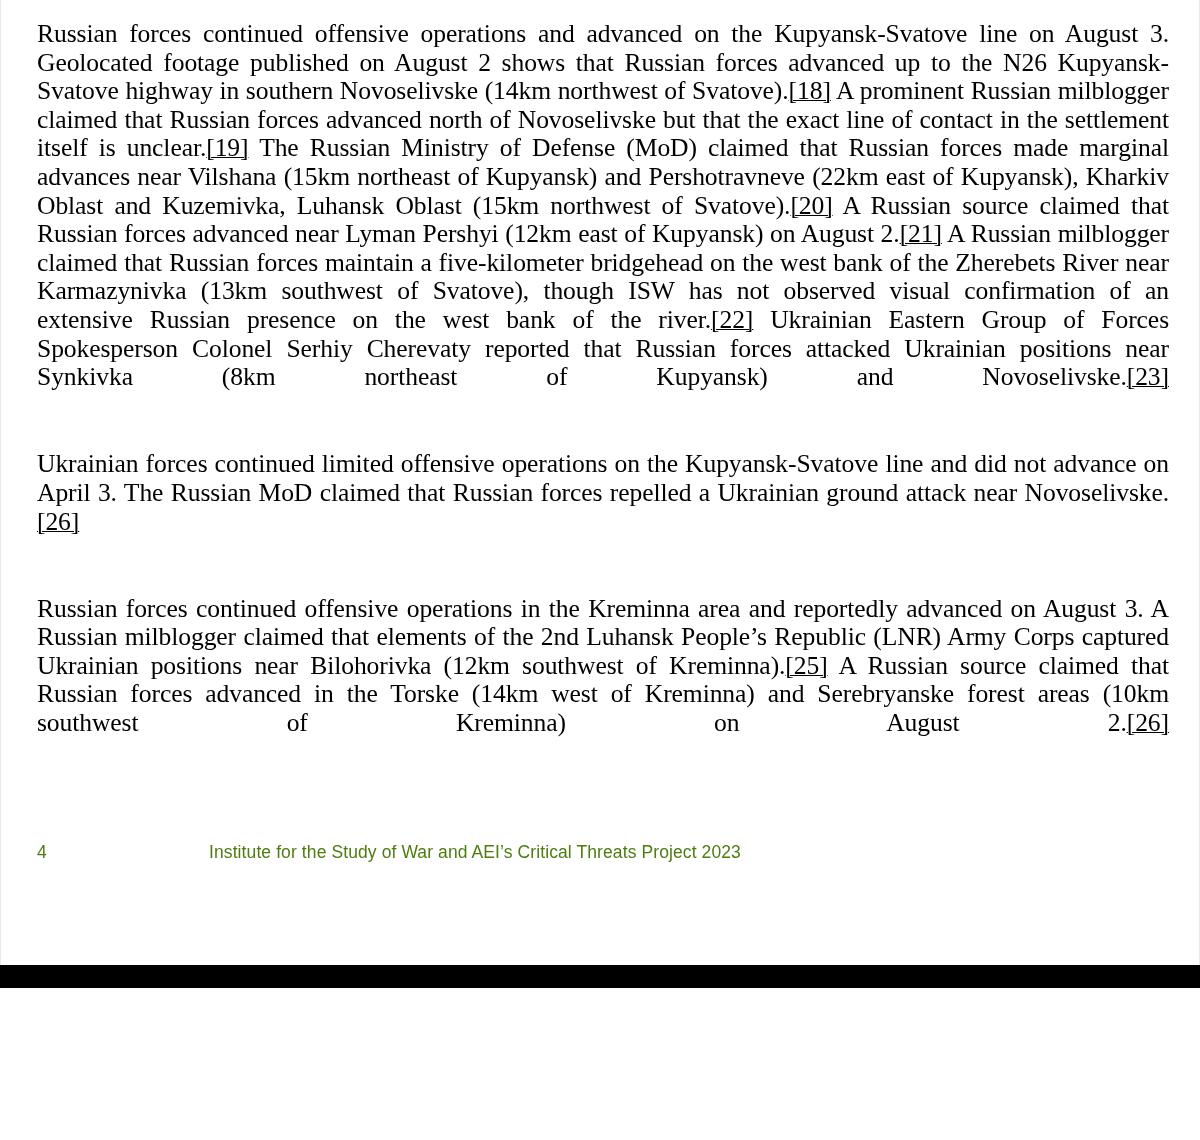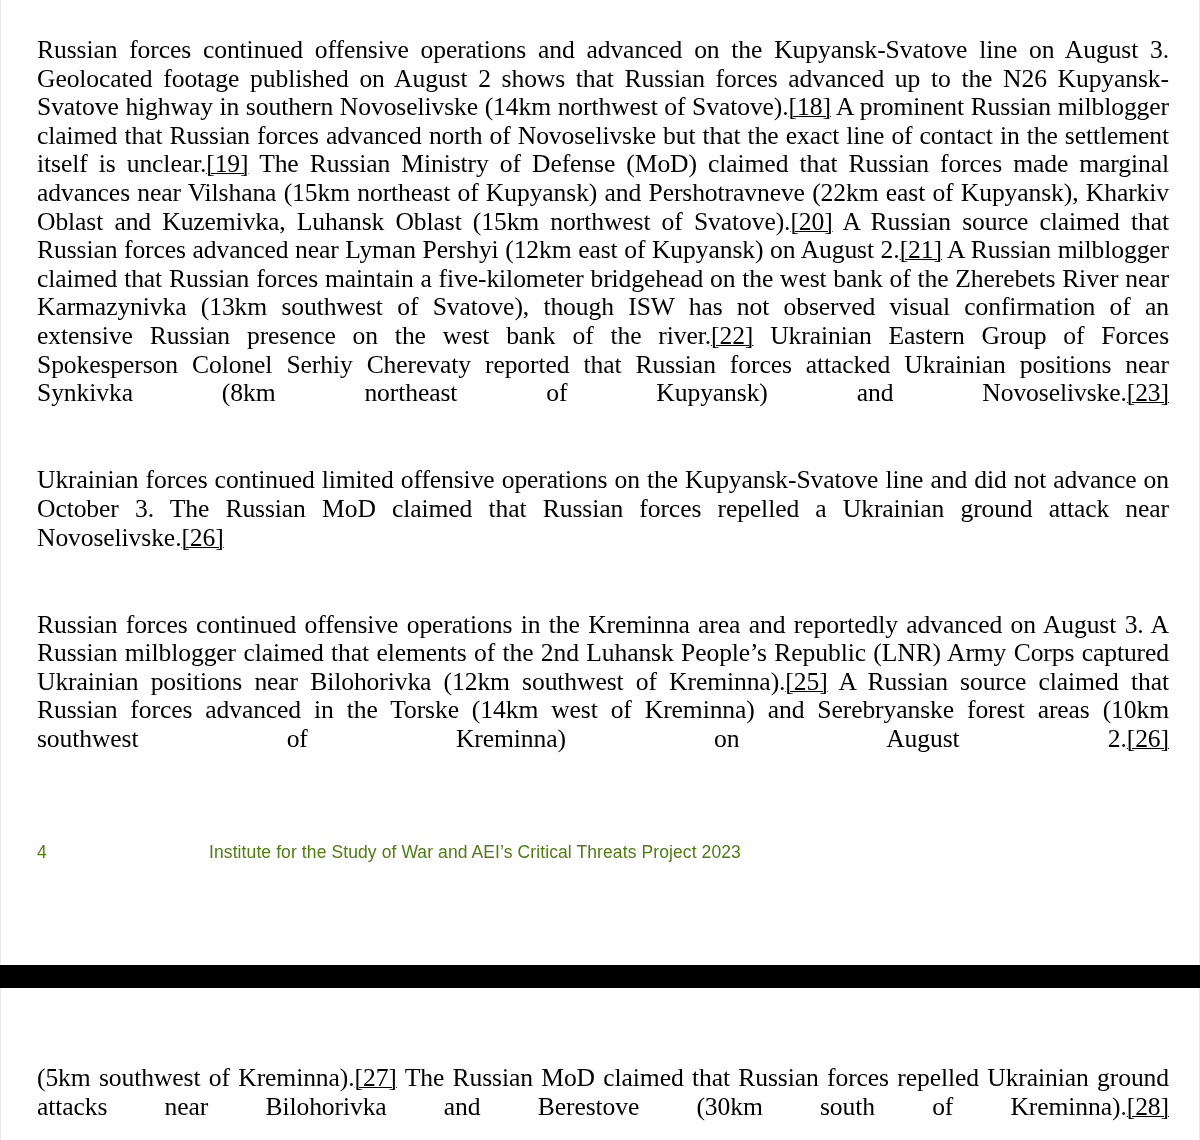--- a/index.html
+++ b/index.html
@@ -52,21 +52,21 @@
     height: 23px;
     background: #000000;
   }
 
   
   .content-col {
     position: absolute;
     left: 36px;
     width: 1132px;
   }
-  .page-upper .content-col { top: 36px; font-family: Liberation Serif, serif; }
+  .page-upper .content-col { top: 20px; font-family: Liberation Serif, serif; }
   .page-lower .content-col { top: 76px; }
 
   p.body-par {
     margin: 0 0 30px 0;
     font-size: 25.6px;
     line-height: 28.6px;
     text-align: justify;
     text-justify: inter-word;
     letter-spacing: -0.1px;
     word-spacing: 0.2px;
@@ -114,31 +114,26 @@
 </style>
 </head>
 <body>
 
 <div class="doc-viewport">
 
   <div class="page-sheet page-upper">
 
     <div class="content-col" id="upper-column">
         <p class="body-par"><span>Russian forces continued offensive operations and advanced on the Kupyansk-Svatove line on August 3. Geolocated footage published on August 2 shows that Russian forces advanced up to the N26 Kupyansk-Svatove highway in southern Novoselivske (14km northwest of Svatove).</span><a class="citation">[18]</a><span> A prominent Russian milblogger claimed that Russian forces advanced north of Novoselivske but that the exact line of contact in the settlement itself is unclear.</span><a class="citation">[19]</a><span> The Russian Ministry of Defense (MoD) claimed that Russian forces made marginal advances near Vilshana (15km northeast of Kupyansk) and Pershotravneve (22km east of Kupyansk), Kharkiv Oblast and Kuzemivka, Luhansk Oblast (15km northwest of Svatove).</span><a class="citation">[20]</a><span> A Russian source claimed that Russian forces advanced near Lyman Pershyi (12km east of Kupyansk) on August 2.</span><a class="citation">[21]</a><span> A Russian milblogger claimed that Russian forces maintain a five-kilometer bridgehead on the west bank of the Zherebets River near Karmazynivka (13km southwest of Svatove), though ISW has not observed visual confirmation of an extensive Russian presence on the west bank of the river.</span><a class="citation">[22]</a><span> Ukrainian Eastern Group of Forces Spokesperson Colonel Serhiy Cherevaty reported that Russian forces attacked Ukrainian positions near Synkivka (8km northeast of Kupyansk) and Novoselivske.</span><a class="citation">[23]</a></p>
-        <p class="body-par"><span>Ukrainian forces continued limited offensive operations on the Kupyansk-Svatove line and did not advance on October 3. The Russian MoD claimed that Russian forces repelled a Ukrainian ground attack near Novoselivske.</span><a class="citation">[26]</a></p>
+        <p class="body-par"><span>Ukrainian forces continued limited offensive operations on the Kupyansk-Svatove line and did not advance on April 3. The Russian MoD claimed that Russian forces repelled a Ukrainian ground attack near Novoselivske.</span><a class="citation">[26]</a></p>
         <p class="body-par"><span>Russian forces continued offensive operations in the Kreminna area and reportedly advanced on August 3. A Russian milblogger claimed that elements of the 2nd Luhansk People’s Republic (LNR) Army Corps captured Ukrainian positions near Bilohorivka (12km southwest of Kreminna).</span><a class="citation">[25]</a><span>  A Russian source claimed that Russian forces advanced in the Torske (14km west of Kreminna) and Serebryanske forest areas (10km southwest of Kreminna) on August 2.</span><a class="citation">[26]</a></p>
       </div>
 
     <div class="page-footer">
       <span class="footer-page-number">4</span><span class="footer-attribution">Institute for the Study of War and AEI’s Critical Threats Project 2023</span>
     </div>
 
   </div>
 
   <div class="page-separator"></div>
 
-  <div class="page-sheet page-lower">
-    <div class="content-col" id="lower-column">
-        <p class="body-par"><span>(5km southwest of Kreminna).</span><a class="citation">[27]</a><span> The Russian MoD claimed that Russian forces repelled Ukrainian ground attacks near Bilohorivka and Berestove (30km south of Kreminna).</span><a class="citation">[28]</a></p>
-      </div>
-  </div>
 
 </div>
 
 </body></html>

